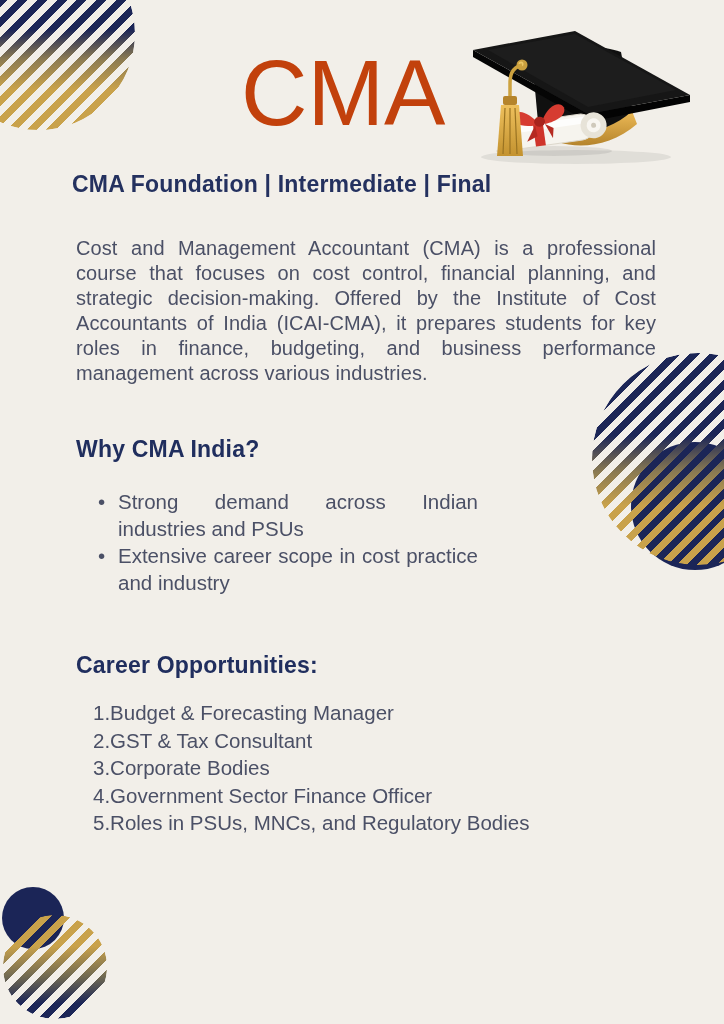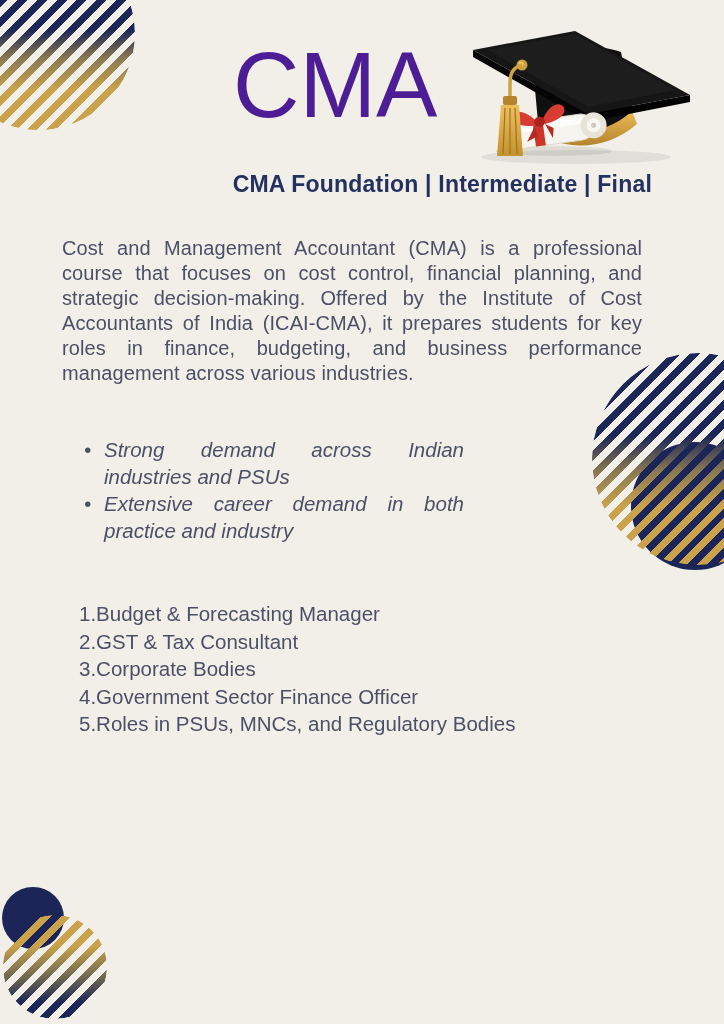--- a/index.html
+++ b/index.html
@@ -28,42 +28,42 @@
   }
   #decor-bottom-solid{
     left:2px;top:887px;width:62px;height:62px;background:#1b2557;
   }
   #decor-bottom-stripes{
     left:3px;top:915px;width:104px;height:104px;
     background:linear-gradient(180deg,#c9a24b 30%,#6e6852 60%,#1c2657 85%);
   }
   
   #page-title{
-    position:absolute;left:229px;top:35px;margin:4px;
+    position:absolute;left:229px;top:35px;margin:12px;
     font-size:92px;line-height:92px;font-weight:normal;
-    color:#4c1d95;letter-spacing:0px;
+    color:#c2410c;letter-spacing:0px;
   }
   #cap-art{position:absolute;left:448px;top:16px;}
   #subtitle{
     position:absolute;left:72px;top:171px;width:580px;margin:0;
-    text-align:right;font-size:23px;font-weight:bold;color:#24315f;
+    text-align:left;font-size:23px;font-weight:bold;color:#24315f;
     letter-spacing:.2px;
   }
   
-  #content{position:absolute;left:62px;top:236px;width:580px;color:#4b5066;}
+  #content{position:absolute;left:76px;top:236px;width:580px;color:#4b5066;}
   #intro{
     margin:0;font-size:20px;line-height:25px;text-align:justify;
     letter-spacing:.1px;
   }
   .section-heading{
     margin:0;font-size:23px;font-weight:bold;color:#202e5e;letter-spacing:.2px;
   }
   #why-section{margin-top:50px;}
   #why-list{
-    list-style:none;margin:13px 0 0 0;padding:0 0 0 20px;width:382px;font-style:italic;
+    list-style:none;margin:25px 0 0 0;padding:0 0 0 20px;width:382px;
   }
   #why-list li{
     position:relative;padding-left:22px;font-size:20.5px;line-height:27px;
     text-align:justify;
   }
   #why-list li::before{
     content:"\2022";position:absolute;left:2px;top:0;font-size:20.5px;color:#4b5066;
   }
   #career-section{margin-top:56px;}
   #career-list{
@@ -139,27 +139,29 @@
   </g>
 </svg>
 
 <p id="subtitle">CMA Foundation | Intermediate | Final</p>
 
 <div id="content">
 
   <p id="intro">Cost and Management Accountant (CMA) is a professional course that focuses on cost control, financial planning, and strategic decision-making. Offered by the Institute of Cost Accountants of India (ICAI-CMA), it prepares students for key roles in finance, budgeting, and business performance management across various industries.</p>
 
   <div id="why-section">
+    <h2 class="section-heading">Why CMA India?</h2>
     <ul id="why-list">
       <li>Strong demand across Indian industries and PSUs</li>
-      <li>Extensive career demand in both practice and industry</li>
+      <li>Extensive career scope in cost practice and industry</li>
     </ul>
   </div>
 
   <div id="career-section">
+    <h2 class="section-heading">Career Opportunities:</h2>
     <ol id="career-list">
       <li>Budget &amp; Forecasting Manager</li>
       <li>GST &amp; Tax Consultant</li>
       <li>Corporate Bodies</li>
       <li>Government Sector Finance Officer</li>
       <li>Roles in PSUs, MNCs, and Regulatory Bodies</li>
     </ol>
   </div>
 
 </div>

